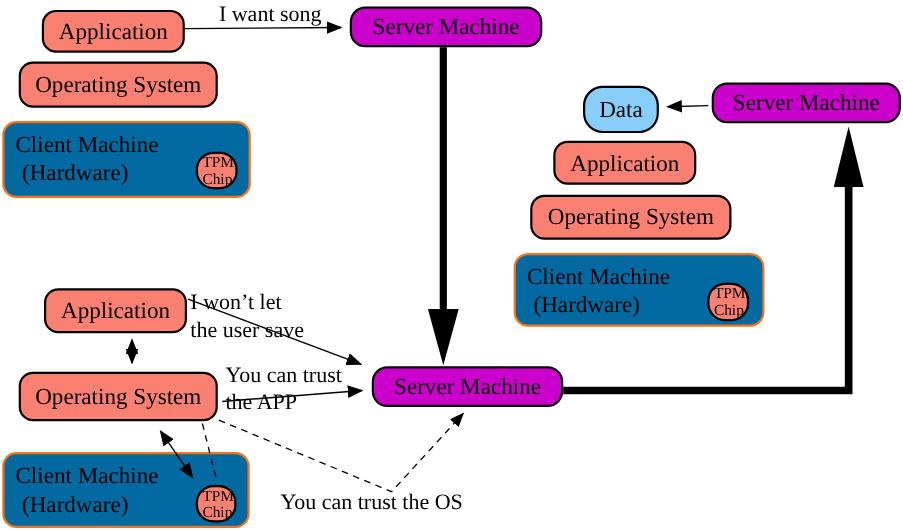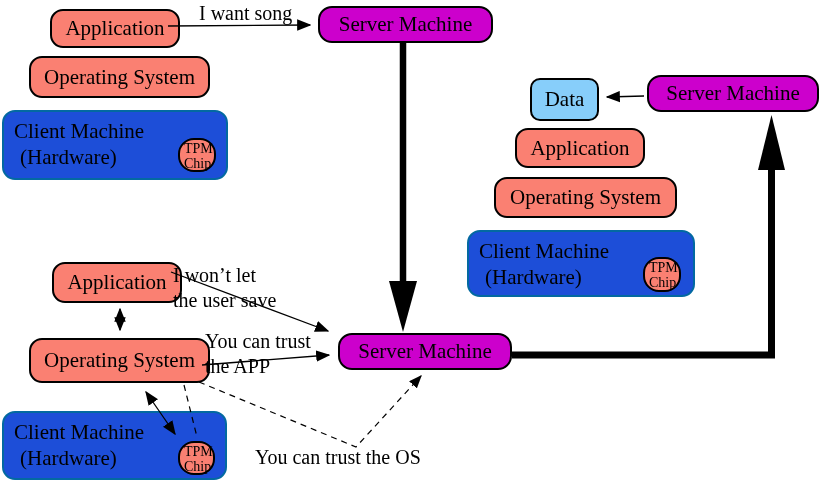--- a/index.html
+++ b/index.html
@@ -5,26 +5,26 @@
   html,body{margin:0;padding:0;}
   body{
     width:821px;height:482px;position:relative;overflow:hidden;
     background:#ffffff;font-family:"Liberation Serif", serif;color:#000;
   }
   .node{
     position:absolute;box-sizing:border-box;border:2px solid #000;
     display:flex;align-items:center;justify-content:center;
     font-size:21px;z-index:2;text-align:center;white-space:nowrap;
   }
-  .salmon{background:#FA8072;border-radius:13px;margin-left:12px;}
+  .salmon{background:#FA8072;border-radius:13px;}
   .magenta{background:#CC00CC;border-radius:14px;text-align:center;}
   .blue{background:#87CEFA;border-radius:10px;}
   .frame{
-    position:absolute;box-sizing:border-box;background:#1d4ed8;
-    border:2px solid #0369a1;border-radius:13px;z-index:1;
+    position:absolute;box-sizing:border-box;background:#0369a1;
+    border:2px solid #f97316;border-radius:13px;z-index:1;
     font-size:21px;line-height:26px;padding:6px 0 0 10px;
   }
   .frame .l2{padding-left:6px;}
   .tpm{
     position:absolute;box-sizing:border-box;background:#FA8072;
     border:2px solid #000;border-radius:16px;z-index:2;
     font-size:14px;line-height:15px;padding:1px 1px 1px 4px;
   }
   .msg{
     position:absolute;z-index:4;font-size:20px;line-height:25px;
@@ -52,21 +52,21 @@
 
 <div class="node magenta" style="left:318px;top:6px;width:175px;height:37px;">
   <span>Server Machine</span>
 </div>
 <div class="node magenta" style="left:338px;top:333px;width:174px;height:37px;">
   <span>Server Machine</span>
 </div>
 <div class="node magenta" style="left:647px;top:75px;width:172px;height:37px;">
   <span>Server Machine</span>
 </div>
-<div class="node blue" style="left:530px;top:78px;width:69px;height:43px;">
+<div class="node blue" style="left:530px;top:78px;width:69px;height:43px;border-radius:18px;">
   <span>Data</span>
 </div>
 
 <div class="node salmon" style="left:503px;top:128px;width:130px;height:40px;">
   <span>Application</span>
 </div>
 <div class="node salmon" style="left:482px;top:177px;width:183px;height:41px;">
   <span>Operating System</span>
 </div>
 <div class="frame" style="left:467px;top:230px;width:228px;height:67px;">

